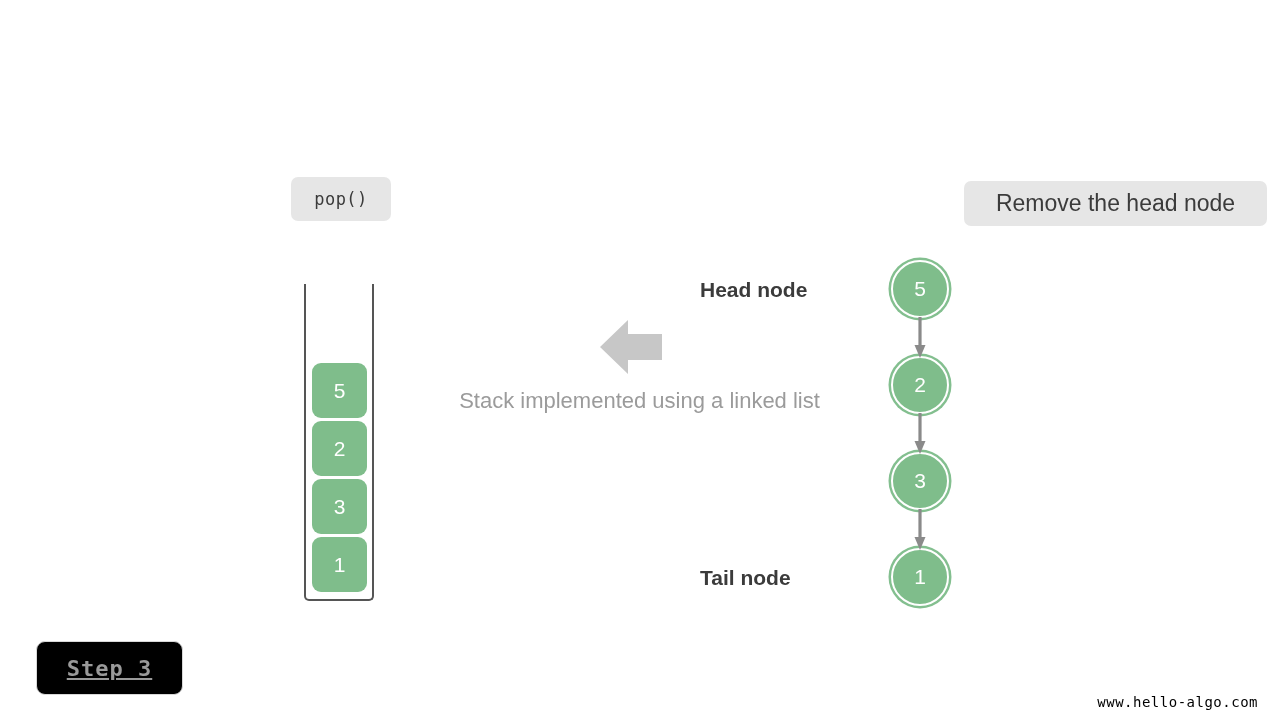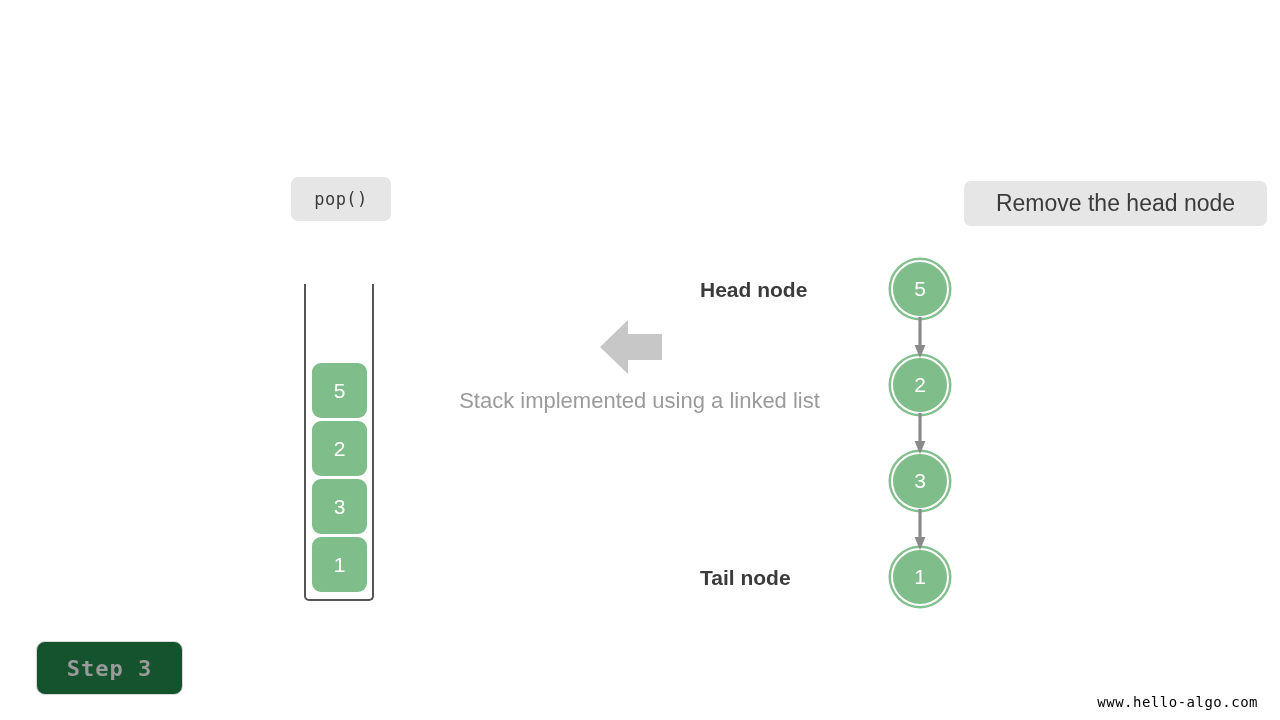--- a/index.html
+++ b/index.html
@@ -47,29 +47,30 @@
 
   
   #step-badge {
     position: absolute;
     left: 36px;
     top: 641px;
     width: 145px;
     height: 52px;
     border: 1.4px solid #d8d8d8;
     border-radius: 9px;
-    background: #14532d;
+    background: #000000;
     display: flex;
     align-items: center;
     justify-content: center;
     font-family: "DejaVu Sans Mono", monospace;
     font-size: 22px;
     font-weight: bold;
     color: #9a9a9a;
     letter-spacing: 1px;
+    text-decoration: underline;
   }
 
   
   #watermark {
     position: absolute;
     right: 22px;
     bottom: 10px;
     font-family: "DejaVu Sans Mono", monospace;
     font-size: 14px;
     color: #000000;

